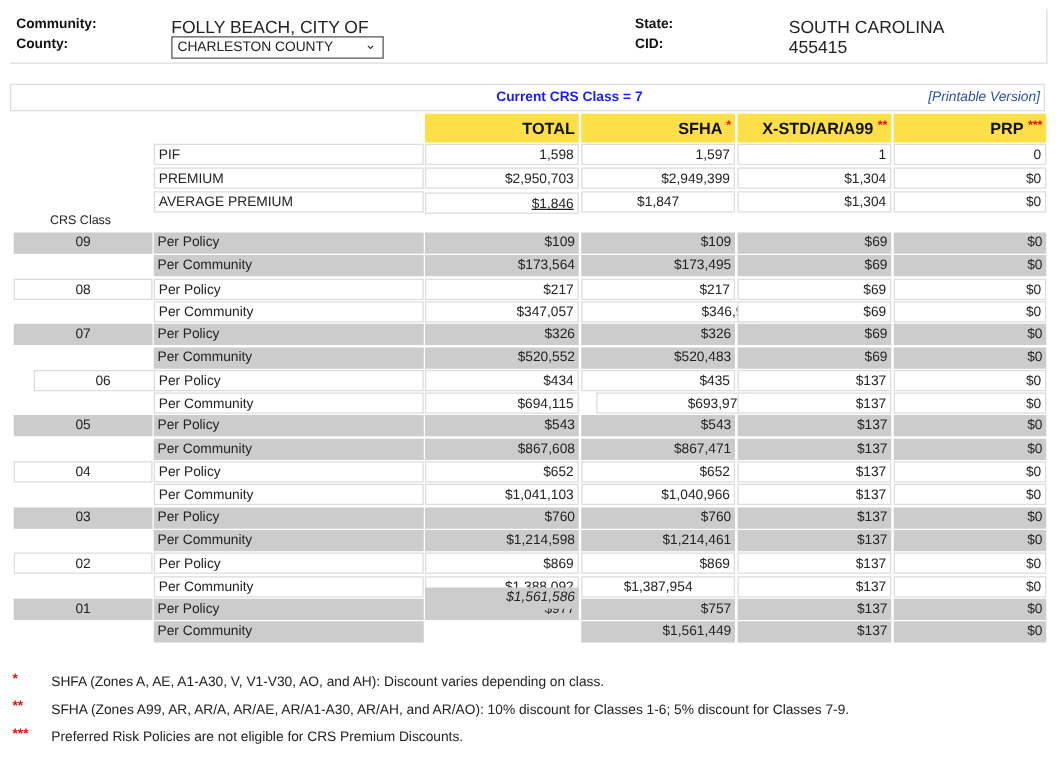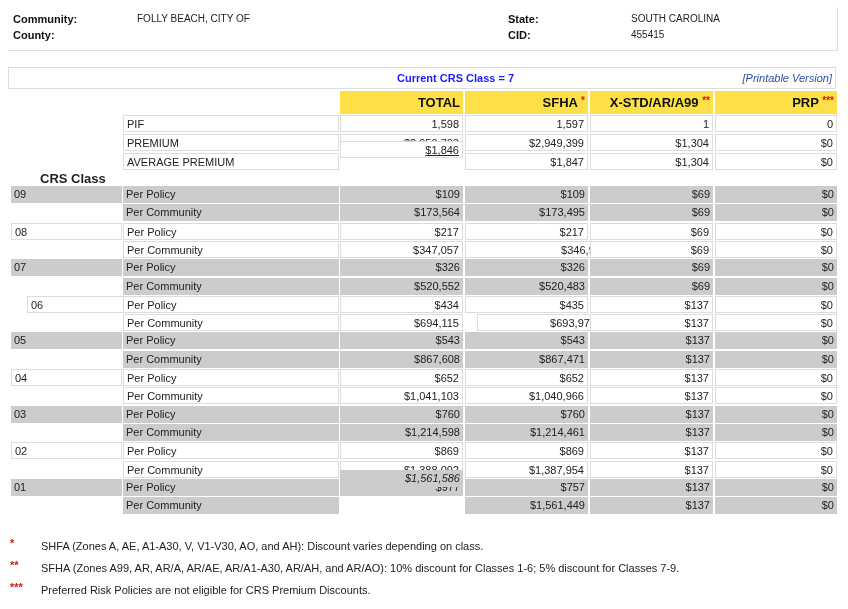--- a/index.html
+++ b/index.html
@@ -1,47 +1,51 @@
 <!DOCTYPE html>
 <html><head>
 <meta charset="utf-8">
 <style>
   * { box-sizing: border-box; }
   body { margin: 0; background: #ffffff; width: 848px; height: 609px; overflow: hidden;
          font-family: "Liberation Sans", sans-serif; font-size: 11px; color: #222; position: relative; }
   .hdr { position: absolute; left: 8px; top: 7px; width: 830px; height: 44px;
          border-right: 1px solid #ddd; border-bottom: 1px solid #ddd; }
   .hdr .lbl { position: absolute; font-weight: bold; font-size: 11px; color: #111; }
-  .hdr .val { position: absolute; font-size: 10px; color: #222; }
+  .hdr .val { position: absolute; font-size: 14px; color: #222; }
   .sel { position: absolute; left: 137px; top: 22px; width: 170px; height: 18px; border: 1px solid #555;
          background: #fff; font-size: 11px; padding: 2px 4px; line-height: 12px; }
   .sel .chev { position: absolute; right: 5px; top: 0px; font-size: 11px; }
   .crsbar { position: absolute; left: 8px; top: 67px; width: 828px; height: 22px; border: 1px solid #ddd; }
   .crsbar .cur { position: absolute; left: 388px; top: 4px; color: #1a1aff; font-weight: bold; font-size: 11px; }
   .crsbar .print { position: absolute; right: 3px; top: 4px; color: #2b4fa8; font-style: italic; font-size: 11px; }
   .cell { position: absolute; height: 17px; line-height: 17px; font-size: 11px; padding: 0 3px; overflow: hidden; white-space: nowrap; }
   .g { background: #cccccc; }
   .w { background: #ffffff; border: 1px solid #dcdcdc; }
   .r { text-align: right; }
-  .c { }
+  .c { text-align: center; }
   .th { position: absolute; top: 91px; height: 23px; line-height: 23px; background: #fde047; font-weight: bold;
         font-size: 13px; text-align: right; padding: 0 3px; color: #111; }
   .ast { color: #e01010; font-size: 10px; vertical-align: top; position: relative; top: -2px; }
-  .crslabel { position: absolute; left: 40px; top: 171px; font-weight: bold; font-size: 13px; }
+  .crslabel { position: absolute; left: 40px; top: 171px; font-weight: normal; font-size: 10px; }
   .foot { position: absolute; left: 10px; font-size: 11px; }
   .foot .s { position: absolute; left: 0; color: #e01010; font-weight: bold; }
   .foot .t { position: absolute; left: 31px; white-space: nowrap; color: #222; }
 </style>
 </head>
 <body>
 
 <div class="hdr">
   <span class="lbl" style="left:5px;top:6px">Community:</span>
   <span class="val" style="left:129px;top:6px">FOLLY BEACH, CITY OF</span>
   <span class="lbl" style="left:5px;top:22px">County:</span>
+  <div class="sel" style="left:129px;top:22px">
+    <span>CHARLESTON COUNTY</span>
+    <span class="chev">⌄</span>
+  </div>
   <span class="lbl" style="left:500px;top:6px">State:</span>
   <span class="val" style="left:623px;top:6px">SOUTH CAROLINA</span>
   <span class="lbl" style="left:500px;top:22px">CID:</span>
   <span class="val" style="left:623px;top:22px">455415</span>
 </div>
 
 <div class="crsbar">
   <span class="cur">Current CRS Class  = 7</span>
   <span class="print">[Printable Version]</span>
 </div>
@@ -56,22 +60,22 @@
     <div class="cell w r" style="left: 340px; top: 115px; width: 123px;">1,598</div>
     <div class="cell w r" style="left: 465px; top: 115px; width: 123px;">1,597</div>
     <div class="cell w r" style="left: 590px; top: 115px; width: 123px;">1</div>
     <div class="cell w r" style="left: 715px; top: 115px; width: 122px;">0</div>
     <div class="cell w" style="left: 123px; top: 134px; width: 216px;">PREMIUM</div>
     <div class="cell w r" style="left: 340px; top: 134px; width: 123px;">$2,950,703</div>
     <div class="cell w r" style="left: 465px; top: 134px; width: 123px;">$2,949,399</div>
     <div class="cell w r" style="left: 590px; top: 134px; width: 123px;">$1,304</div>
     <div class="cell w r" style="left: 715px; top: 134px; width: 122px;">$0</div>
     <div class="cell w" style="left: 123px; top: 153px; width: 216px;">AVERAGE PREMIUM</div>
-    <div class="cell w r" style="left: 340px; top: 141px; width: 123px; text-decoration: underline;">$1,846</div>
-    <div class="cell w r" style="left: 465px; top: 153px; width: 123px;">$1,847</div>
+    <div class="cell w r" style="left: 340px; top: 154px; width: 123px; text-decoration: underline;">$1,846</div>
+    <div class="cell w r" style="left: 465px; top: 153px; width: 123px; text-align: center;">$1,847</div>
     <div class="cell w r" style="left: 590px; top: 153px; width: 123px;">$1,304</div>
     <div class="cell w r" style="left: 715px; top: 153px; width: 122px;">$0</div>
   </div>
 
 <div class="crslabel">CRS Class</div>
 
 <div id="classes">
     <div class="cell g c" style="left: 11px; top: 186px; width: 111px;">09</div>
     <div class="cell g" style="left: 123px; top: 186px; width: 216px;">Per Policy</div>
     <div class="cell g r" style="left: 340px; top: 186px; width: 123px;">$109</div>
@@ -150,21 +154,21 @@
     <div class="cell g r" style="left: 590px; top: 423.9px; width: 123px;">$137</div>
     <div class="cell g r" style="left: 715px; top: 423.9px; width: 122px;">$0</div>
     <div class="cell w c" style="left: 11px; top: 442.2px; width: 111px;">02</div>
     <div class="cell w" style="left: 123px; top: 442.2px; width: 216px;">Per Policy</div>
     <div class="cell w r" style="left: 340px; top: 442.2px; width: 123px;">$869</div>
     <div class="cell w r" style="left: 465px; top: 442.2px; width: 123px;">$869</div>
     <div class="cell w r" style="left: 590px; top: 442.2px; width: 123px;">$137</div>
     <div class="cell w r" style="left: 715px; top: 442.2px; width: 122px;">$0</div>
     <div class="cell w" style="left: 123px; top: 460.5px; width: 216px;">Per Community</div>
     <div class="cell w r" style="left: 340px; top: 460.5px; width: 123px;">$1,388,092</div>
-    <div class="cell w r" style="left: 465px; top: 460.5px; width: 123px;">$1,387,954</div>
+    <div class="cell w r" style="left: 465px; top: 460.5px; width: 123px; text-align: center;">$1,387,954</div>
     <div class="cell w r" style="left: 590px; top: 460.5px; width: 123px;">$137</div>
     <div class="cell w r" style="left: 715px; top: 460.5px; width: 122px;">$0</div>
     <div class="cell g c" style="left: 11px; top: 478.8px; width: 111px;">01</div>
     <div class="cell g" style="left: 123px; top: 478.8px; width: 216px;">Per Policy</div>
     <div class="cell g r" style="left: 340px; top: 478.8px; width: 123px;">$977</div>
     <div class="cell g r" style="left: 465px; top: 478.8px; width: 123px;">$757</div>
     <div class="cell g r" style="left: 590px; top: 478.8px; width: 123px;">$137</div>
     <div class="cell g r" style="left: 715px; top: 478.8px; width: 122px;">$0</div>
     <div class="cell g" style="left: 123px; top: 497.1px; width: 216px;">Per Community</div>
     <div class="cell g r" style="left: 340px; top: 470px; width: 123px; font-style: italic;">$1,561,586</div>

